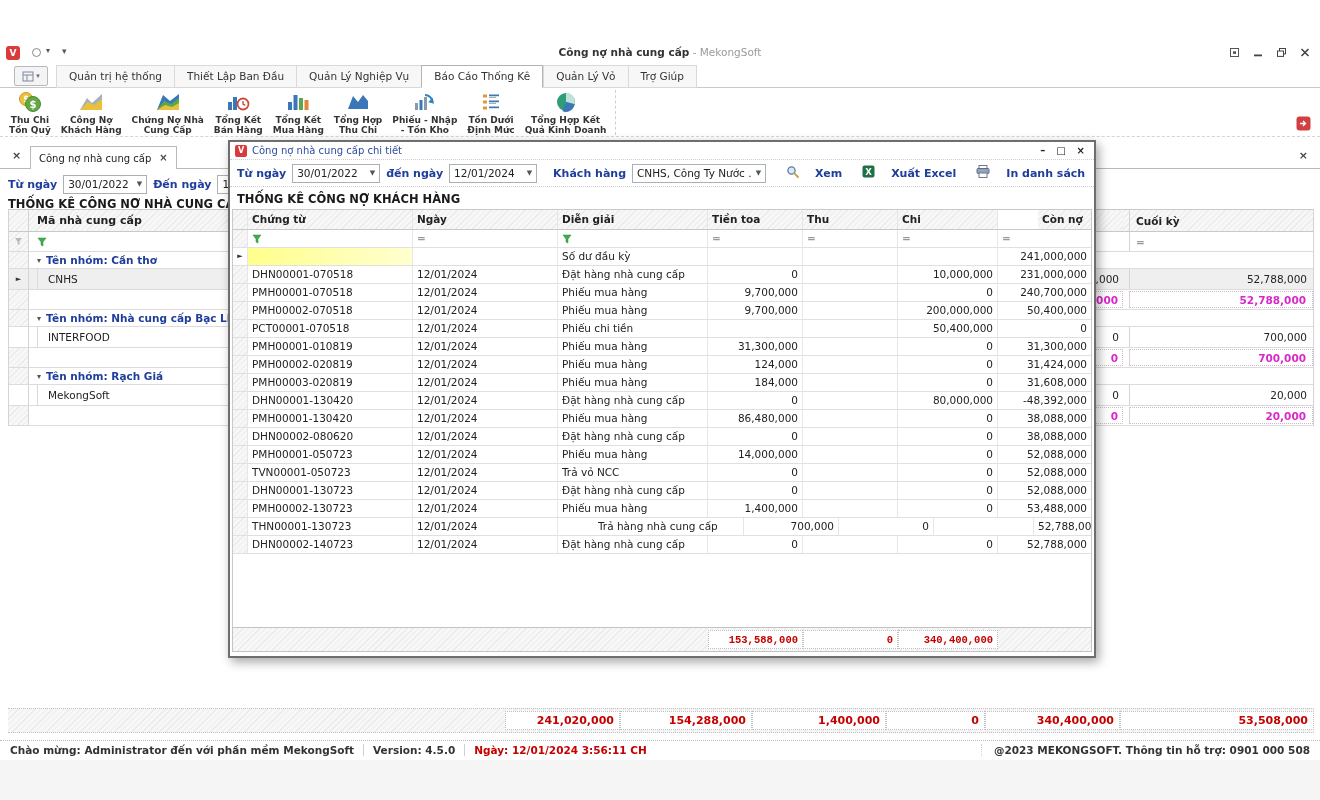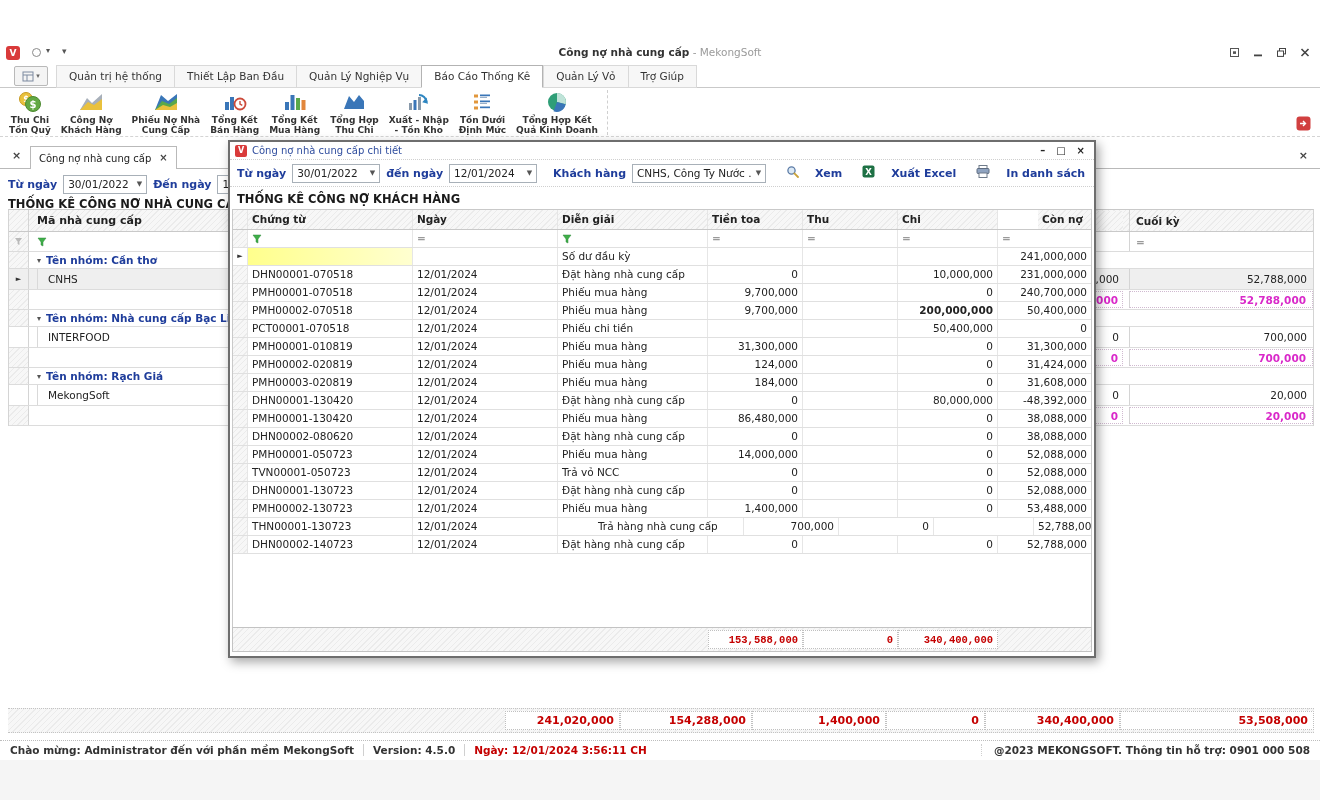--- a/index.html
+++ b/index.html
@@ -196,21 +196,21 @@
           <div class="rb-l">Khách Hàng</div>
         </div>
         <div class="rb-item">
           <span class="rb-icon">
             <svg width="26" height="24">
               <path d="M2,20 L8,5 L15,11 L24,4 V20 Z" fill="#3a76b8"></path>
               <path d="M2,20 L9,11 L16,14 L24,8 V20 Z" fill="#59a84b"></path>
               <path d="M2,20 L10,15 L17,17 L24,13 V20 Z" fill="#e9c13d"></path>
             </svg>
           </span>
-          <div class="rb-l">Phiếu Nợ Nhà</div>
+          <div class="rb-l">Chứng Nợ Nhà</div>
           <div class="rb-l">Cung Cấp</div>
         </div>
         <div class="rb-item">
           <span class="rb-icon">
             <svg width="26" height="24">
               <rect x="3" y="12" width="4" height="8" fill="#3a76b8"></rect>
               <rect x="8" y="7" width="4" height="13" fill="#3a76b8"></rect>
               <circle cx="18" cy="14" r="5.5" fill="#fff" stroke="#cc4b3b" stroke-width="1.8"></circle>
               <path d="M18,11 V14 L20.3,15.4" stroke="#cc4b3b" stroke-width="1.4" fill="none"></path>
             </svg>
@@ -242,21 +242,21 @@
         <div class="rb-item">
           <span class="rb-icon">
             <svg width="26" height="24">
               <rect x="3" y="13" width="3" height="7" fill="#8899aa"></rect>
               <rect x="7.5" y="10" width="3" height="10" fill="#3a76b8"></rect>
               <rect x="12" y="7" width="3" height="13" fill="#8899aa"></rect>
               <path d="M13,5 A7.5,7.5 0 0 1 20.5,12" fill="none" stroke="#2e86c1" stroke-width="2"></path>
               <path d="M20.5,7.5 L22,13.8 L16.2,12.2 Z" fill="#2e86c1"></path>
             </svg>
           </span>
-          <div class="rb-l">Xuất - Nhập</div>
+          <div class="rb-l">Phiếu - Nhập</div>
           <div class="rb-l">- Tồn Kho</div>
         </div>
         <div class="rb-item">
           <span class="rb-icon">
             <svg width="26" height="24">
               <rect x="5" y="4.5" width="4" height="3" fill="#e2973c"></rect>
               <rect x="11" y="4.5" width="10" height="1.7" fill="#3a76b8"></rect>
               <rect x="11" y="6.8" width="7" height="1.2" fill="#9ab0c8"></rect>
               <rect x="5" y="10.5" width="4" height="3" fill="#e2973c"></rect>
               <rect x="11" y="10.5" width="10" height="1.7" fill="#3a76b8"></rect>
@@ -522,21 +522,21 @@
             <div class="c num" style="width: 100px;">0</div>
             <div class="c num" style="width: 96px; flex: 1 1 0%;">240,700,000</div>
           </div>
           <div class="d-row">
             <div class="c mkc hatch" style="width: 15px;"></div>
             <div class="c" style="width: 165px;">PMH00002-070518</div>
             <div class="c" style="width: 145px;">12/01/2024</div>
             <div class="c" style="width: 150px;">Phiếu mua hàng</div>
             <div class="c num" style="width: 95px;">9,700,000</div>
             <div class="c num" style="width: 95px;"></div>
-            <div class="c num" style="width: 100px; font-weight: bold;">200,000,000</div>
+            <div class="c num" style="width: 100px;">200,000,000</div>
             <div class="c num" style="width: 96px; flex: 1 1 0%;">50,400,000</div>
           </div>
           <div class="d-row">
             <div class="c mkc hatch" style="width: 15px;"></div>
             <div class="c" style="width: 165px;">PCT00001-070518</div>
             <div class="c" style="width: 145px;">12/01/2024</div>
             <div class="c" style="width: 150px;">Phiếu chi tiền</div>
             <div class="c num" style="width: 95px;"></div>
             <div class="c num" style="width: 95px;"></div>
             <div class="c num" style="width: 100px;">50,400,000</div>

